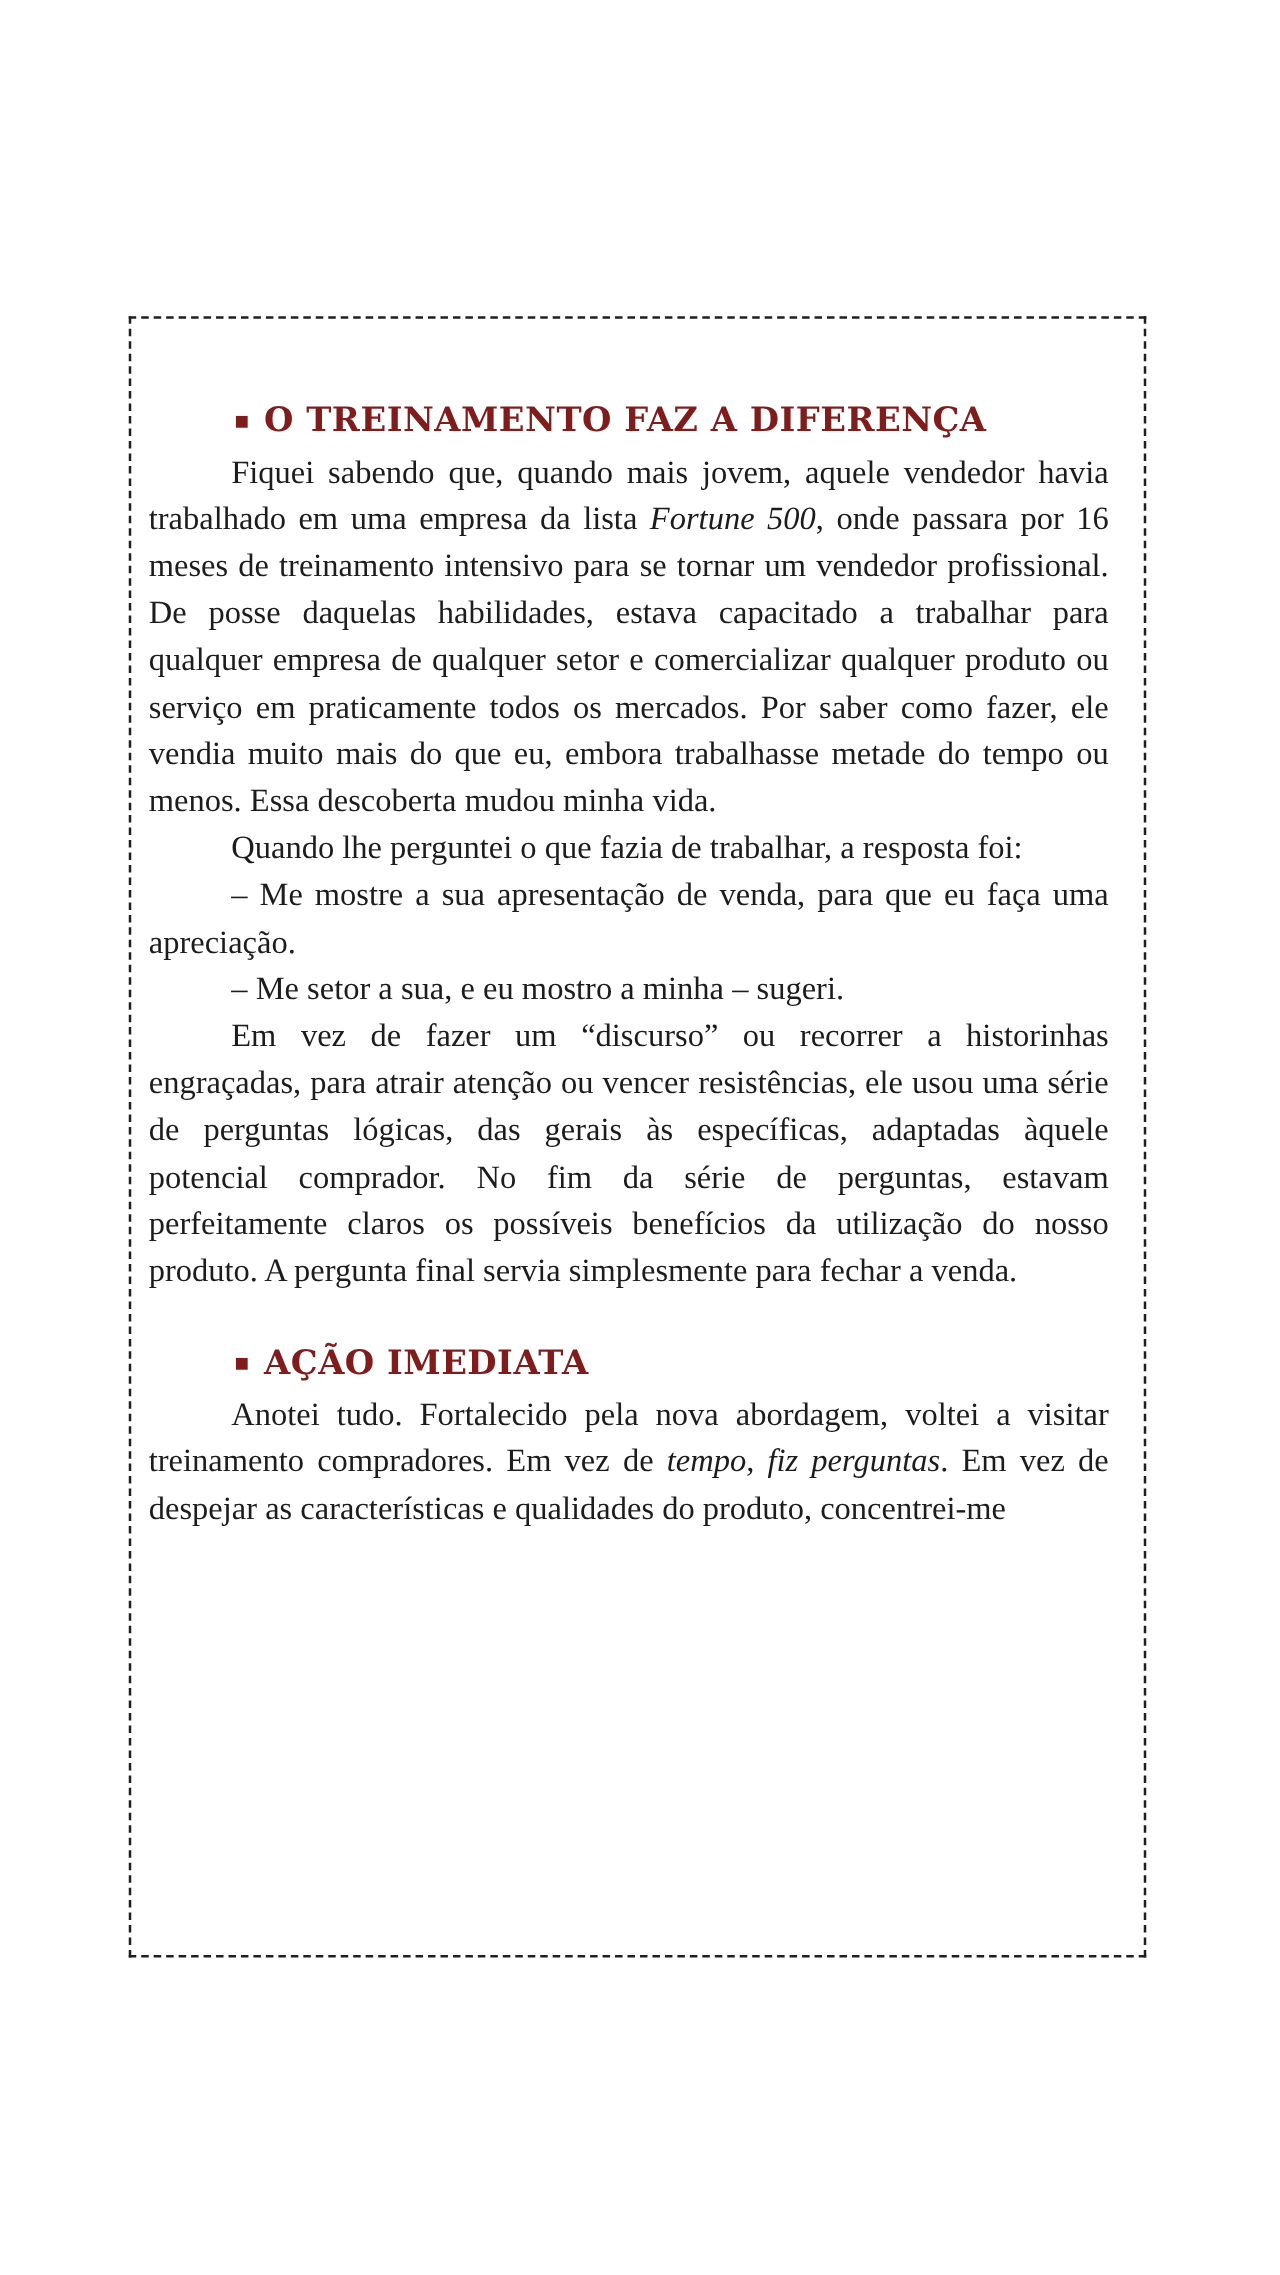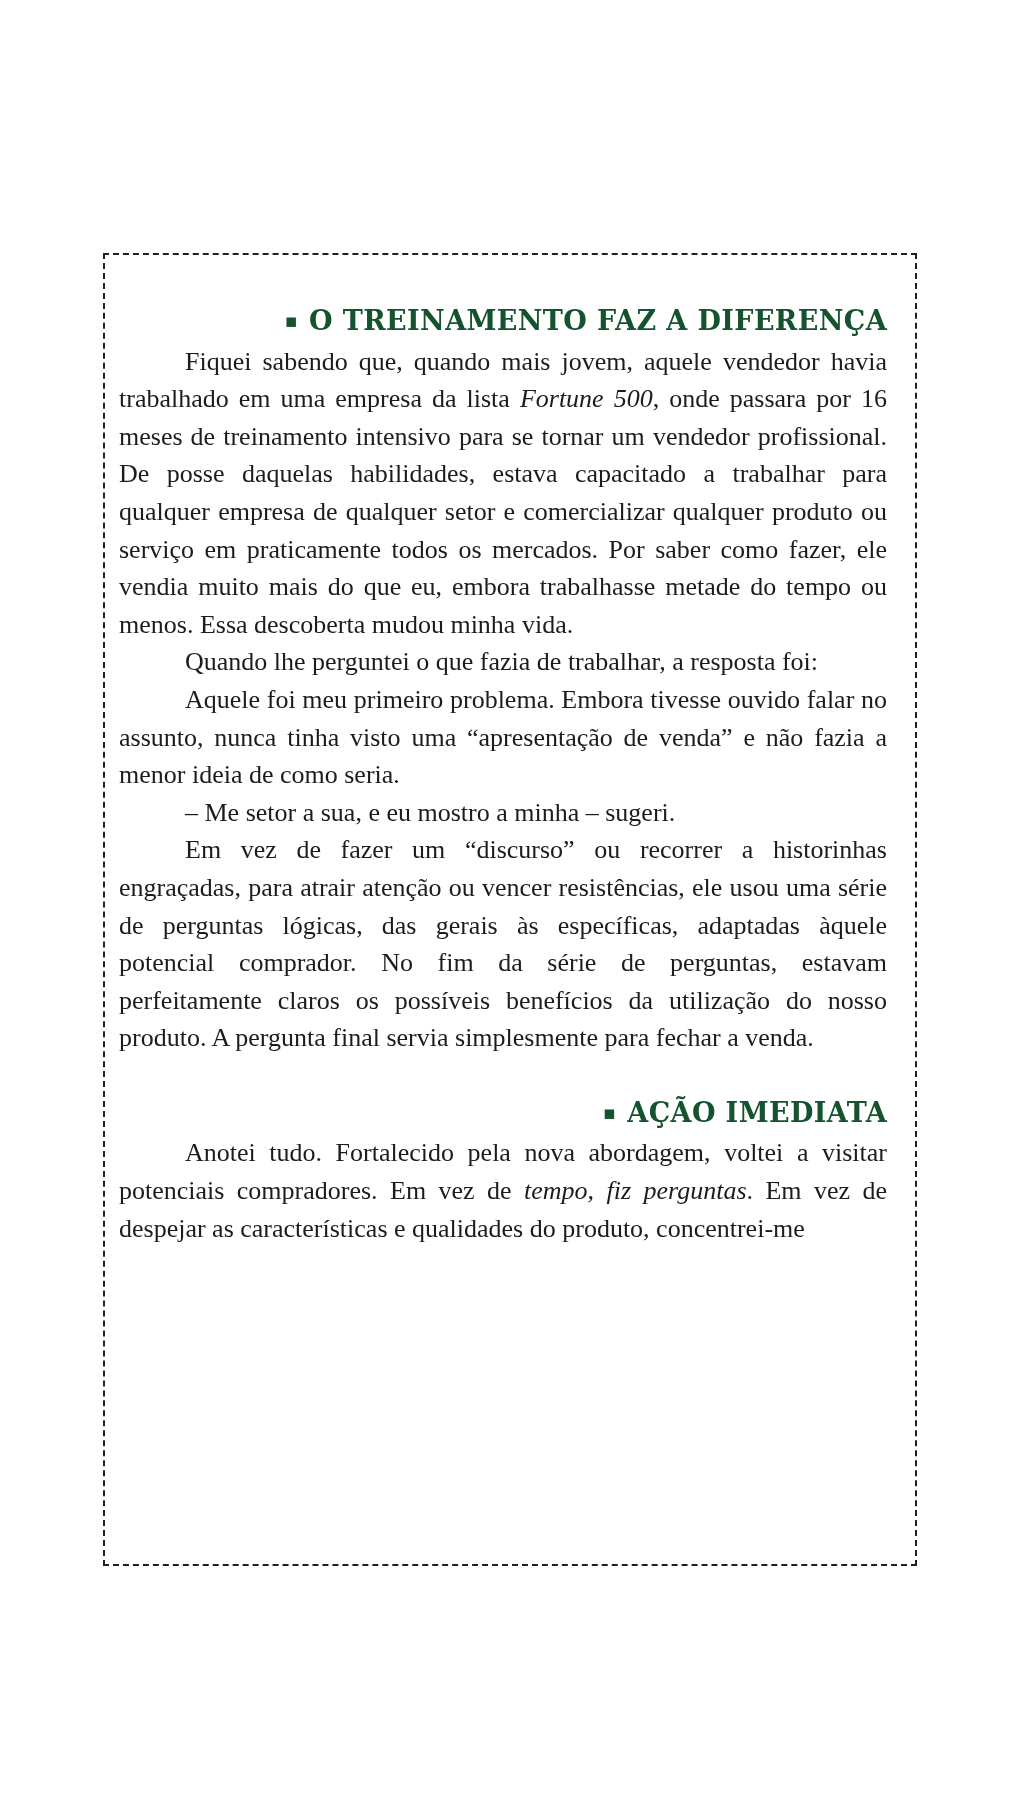--- a/index.html
+++ b/index.html
@@ -39,24 +39,24 @@
   }
   section + section {
     margin-top: 37px;
   }
   h2 {
     font-family: "DejaVu Serif", serif;
     font-weight: bold;
     font-size: 27px;
     line-height: 37.6px;
     letter-spacing: 0.4px;
-    color: #14532d;
-    margin: 0 0 3px 0;
+    color: #7f1d1d;
+    margin: 16px 0 3px 0;
     text-indent: 68px;
-    text-align: right;
+    text-align: left;
   }
   h2 .bullet {
     font-size: 19px;
     margin-right: 11px;
     vertical-align: 3px;
   }
   p {
     margin: 0;
     text-indent: 66px;
   }
@@ -65,22 +65,22 @@
 </style>
 </head>
 <body>
 
 <div class="frame">
   <div class="content">
       <section>
         <h2><span class="bullet">▪</span><span>O TREINAMENTO FAZ A DIFERENÇA</span></h2>
         <p><span>Fiquei sabendo que, quando mais jovem, aquele vendedor havia trabalhado em uma empresa da lista </span><em>Fortune 500</em><span>, onde passara por 16 meses de treinamento intensivo para se tornar um vendedor profissional. De posse daquelas habilidades, estava capacitado a trabalhar para qualquer empresa de qualquer setor e comercializar qualquer produto ou serviço em praticamente todos os mercados. Por saber como fazer, ele vendia muito mais do que eu, embora trabalhasse metade do tempo ou menos. Essa descoberta mudou minha vida.</span></p>
         <p><span>Quando lhe perguntei o que fazia de trabalhar, a resposta foi:</span></p>
-        <p><span>Aquele foi meu primeiro problema. Embora tivesse ouvido falar no assunto, nunca tinha visto uma “apresentação de venda” e não fazia a menor ideia de como seria.</span></p>
+        <p><span>– Me mostre a sua apresentação de venda, para que eu faça uma apreciação.</span></p>
         <p><span>– Me setor a sua, e eu mostro a minha – sugeri.</span></p>
         <p><span>Em vez de fazer um “discurso” ou recorrer a historinhas engraçadas, para atrair atenção ou vencer resistências, ele usou uma série de perguntas lógicas, das gerais às específicas, adaptadas àquele potencial comprador. No fim da série de perguntas, estavam perfeitamente claros os possíveis benefícios da utilização do nosso produto. A pergunta final servia simplesmente para fechar a venda.</span></p>
       </section>
       <section>
         <h2><span class="bullet">▪</span><span>AÇÃO IMEDIATA</span></h2>
-        <p><span>Anotei tudo. Fortalecido pela nova abordagem, voltei a visitar potenciais compradores. Em vez de </span><em>tempo, fiz perguntas</em><span>. Em vez de despejar as características e qualidades do produto, concentrei-me</span></p>
+        <p><span>Anotei tudo. Fortalecido pela nova abordagem, voltei a visitar treinamento compradores. Em vez de </span><em>tempo, fiz perguntas</em><span>. Em vez de despejar as características e qualidades do produto, concentrei-me</span></p>
       </section>
     </div>
 </div>
 
 </body></html>

